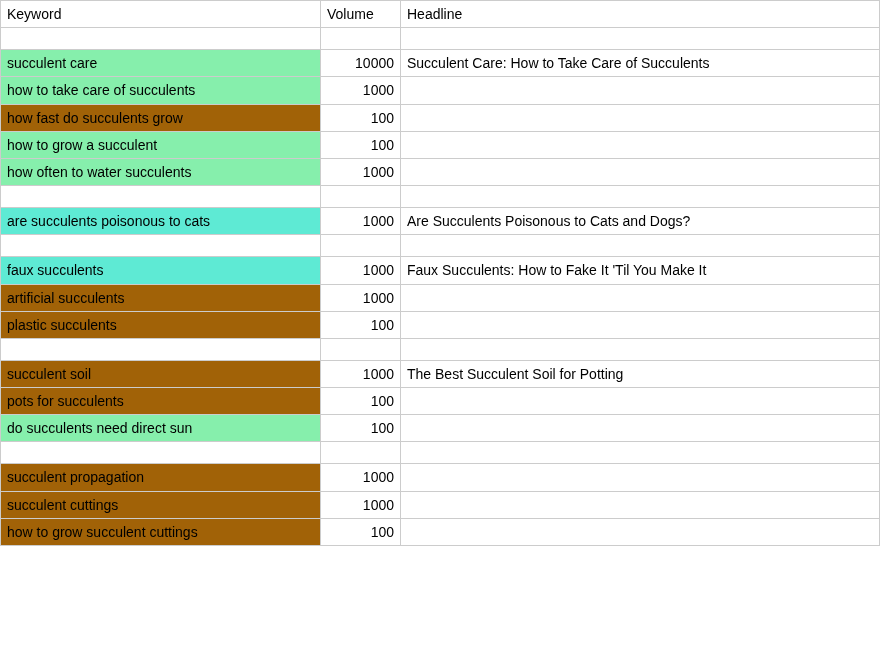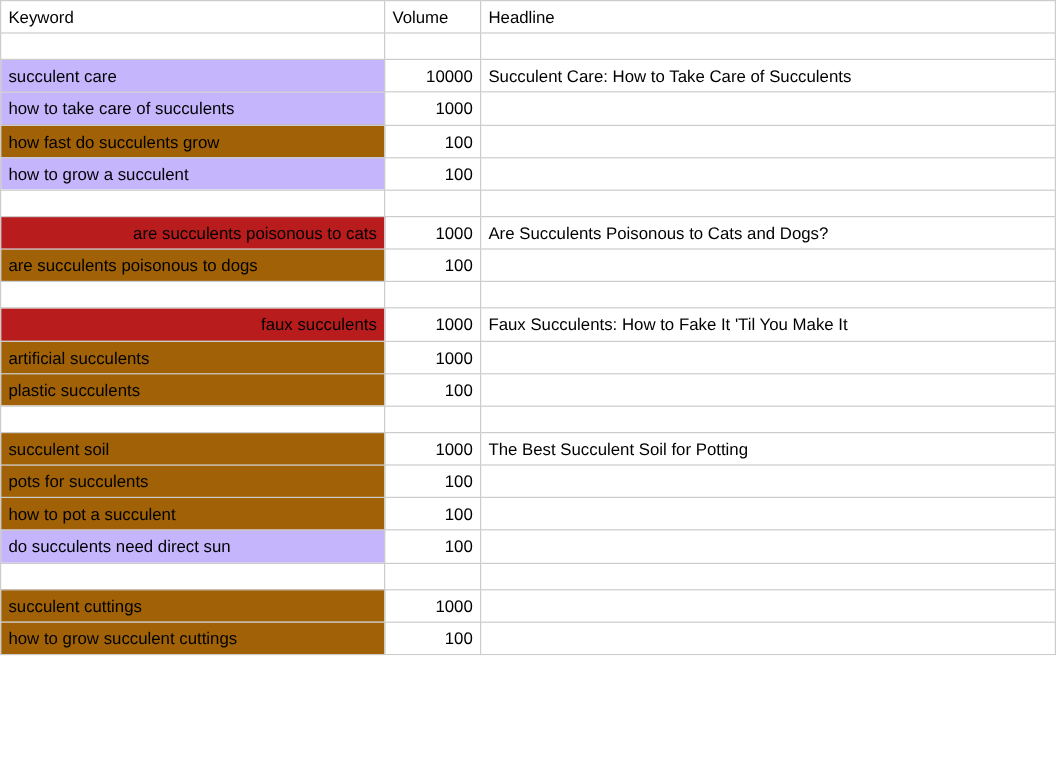--- a/index.html
+++ b/index.html
@@ -37,28 +37,27 @@
       text-align: right;
       margin-left: 16px;
     }
     th.col-volume {
       text-align: left;
     }
     .col-headline {
       width: auto;
     }
     .orange {
-      background-color: #c4b5fd;
+      background-color: #86efac;
     }
     .yellow {
       background-color: #a16207;
     }
     .green {
-      background-color: #b91c1c;
-      text-align: right;
+      background-color: #5eead4;
     }
     .spacer td {
       height: 22px;
       background: #fff;
     }
   </style>
 </head>
 <body>
 
 <table>
@@ -88,34 +87,34 @@
       <tr>
         <td class="col-keyword yellow">how fast do succulents grow</td>
         <td class="col-volume">100</td>
         <td class="col-headline"></td>
       </tr>
       <tr>
         <td class="col-keyword orange">how to grow a succulent</td>
         <td class="col-volume">100</td>
         <td class="col-headline"></td>
       </tr>
+      <tr>
+        <td class="col-keyword orange">how often to water succulents</td>
+        <td class="col-volume">1000</td>
+        <td class="col-headline"></td>
+      </tr>
       <tr class="spacer">
         <td class="col-keyword"></td>
         <td class="col-volume"></td>
         <td class="col-headline"></td>
       </tr>
       <tr>
         <td class="col-keyword green">are succulents poisonous to cats</td>
         <td class="col-volume">1000</td>
         <td class="col-headline">Are Succulents Poisonous to Cats and Dogs?</td>
-      </tr>
-      <tr>
-        <td class="col-keyword yellow">are succulents poisonous to dogs</td>
-        <td class="col-volume">100</td>
-        <td class="col-headline"></td>
       </tr>
       <tr class="spacer">
         <td class="col-keyword"></td>
         <td class="col-volume"></td>
         <td class="col-headline"></td>
       </tr>
       <tr>
         <td class="col-keyword green">faux succulents</td>
         <td class="col-volume">1000</td>
         <td class="col-headline">Faux Succulents: How to Fake It 'Til You Make It</td>
@@ -139,32 +138,32 @@
         <td class="col-keyword yellow">succulent soil</td>
         <td class="col-volume">1000</td>
         <td class="col-headline">The Best Succulent Soil for Potting</td>
       </tr>
       <tr>
         <td class="col-keyword yellow">pots for succulents</td>
         <td class="col-volume">100</td>
         <td class="col-headline"></td>
       </tr>
       <tr>
-        <td class="col-keyword yellow">how to pot a succulent</td>
-        <td class="col-volume">100</td>
-        <td class="col-headline"></td>
-      </tr>
-      <tr>
         <td class="col-keyword orange">do succulents need direct sun</td>
         <td class="col-volume">100</td>
         <td class="col-headline"></td>
       </tr>
       <tr class="spacer">
         <td class="col-keyword"></td>
         <td class="col-volume"></td>
+        <td class="col-headline"></td>
+      </tr>
+      <tr>
+        <td class="col-keyword yellow">succulent propagation</td>
+        <td class="col-volume">1000</td>
         <td class="col-headline"></td>
       </tr>
       <tr>
         <td class="col-keyword yellow">succulent cuttings</td>
         <td class="col-volume">1000</td>
         <td class="col-headline"></td>
       </tr>
       <tr>
         <td class="col-keyword yellow">how to grow succulent cuttings</td>
         <td class="col-volume">100</td>

